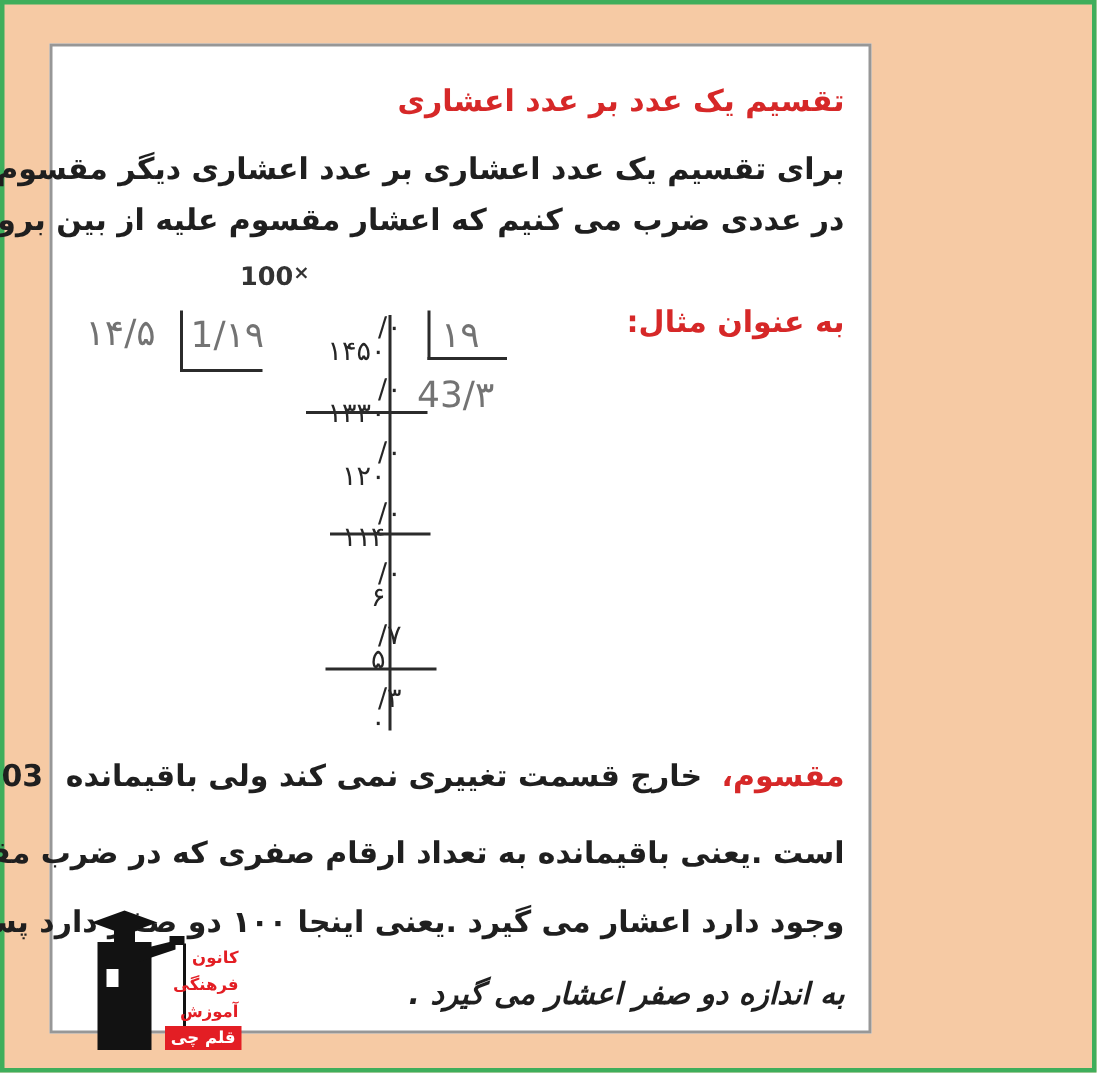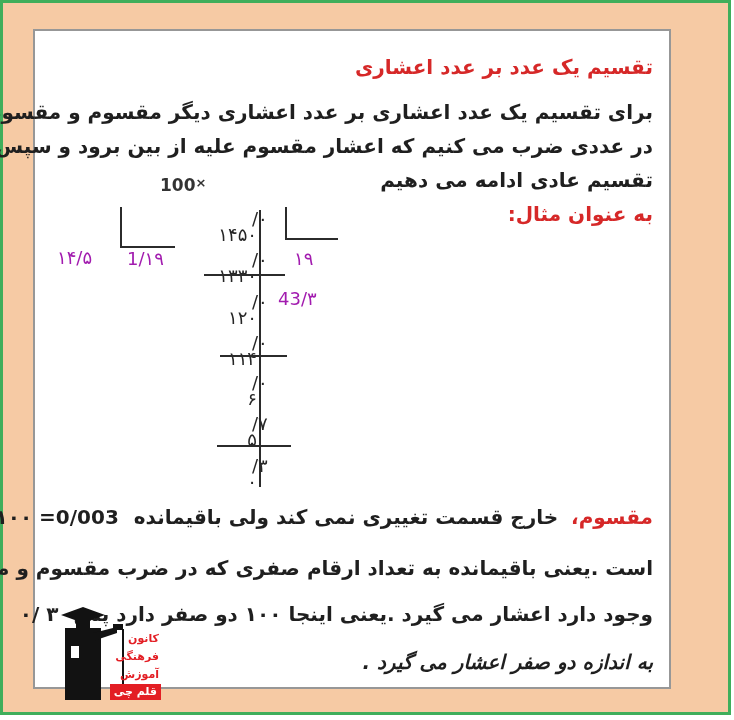--- a/index.html
+++ b/index.html
@@ -1,27 +1,27 @@
 <!DOCTYPE html>
 <html lang="fa"><head>
 <meta charset="utf-8">
 <style>
   html,body{margin:0;padding:0;background:#ffffff;}
   .canvas{position:relative;width:734px;height:720px;background:#ffffff;overflow:hidden;
           font-family:"DejaVu Sans",sans-serif;}
   .mat{position:absolute;left:0;top:0;width:731px;height:715px;box-sizing:border-box;
        border:3px solid #3fae5b;background:#f6caa4;}
-  .card{position:absolute;left:33px;top:29px;width:638px;height:660px;box-sizing:border-box;
+  .card{position:absolute;left:33px;top:29px;width:548px;height:660px;box-sizing:border-box;
         background:#ffffff;border:2px solid #979797;}
   .t{position:absolute;white-space:nowrap;direction:rtl;color:#1f1f1f;font-weight:bold;font-size:20px;}
   .red{color:#d62828;}
   .ltr-exact{direction:ltr;unicode-bidi:bidi-override;display:inline-block;}
   .num{font-weight:bold;}
   
-  .dg{position:absolute;font-size:18px;color:#a21caf;margin-top:39px;}
+  .dg{position:absolute;font-size:24px;color:#737373;}
   .bracket{position:absolute;border-left:2.5px solid #2b2b2b;border-bottom:2.5px solid #2b2b2b;}
   .vline{position:absolute;width:2px;background:#2b2b2b;}
   .uline{position:absolute;height:2px;background:#2b2b2b;}
   .drow{position:absolute;left:225px;width:0;height:22px;font-size:18px;color:#262626;}
   .drow .int{position:absolute;right:3px;top:16px;white-space:nowrap;}
   .drow .dec{position:absolute;left:-8px;top:0;white-space:nowrap;}
   .mult{position:absolute;left:125px;top:144px;font-size:17px;font-weight:bold;color:#333;direction:ltr;}
   .mult .sym{font-size:13px;vertical-align:4px;}
   
   .note-label{margin-left:6px;}
@@ -37,21 +37,20 @@
 <body>
 
 <div class="canvas">
   <div class="mat"></div>
 
   <div class="card">
 
     <div class="t red" style="top:24px;right:16px;">تقسیم یک عدد بر عدد اعشاری</div>
     <div class="t" style="top:69px;right:16px;">برای تقسیم یک عدد اعشاری بر عدد اعشاری دیگر مقسوم و مقسوم علیه را</div>
     <div class="t" style="top:103px;right:16px;">در عددی ضرب می کنیم که اعشار مقسوم علیه از بین برود و سپس مانند</div>
-    <div class="t" style="top:137px;right:16px;">تقسیم عادی ادامه می دهیم</div>
     <div class="t red" style="top:171px;right:16px;">به عنوان مثال:</div>
 
     <div>
       <div class="mult">
         <span>100</span><span class="sym">×</span>
       </div>
 
       <div class="dg ltr-exact" style="left:22px;top:177px;">۱۴/۵</div>
       <div class="bracket" style="left:85px;top:176px;width:53px;height:39px;"></div>
       <div class="dg ltr-exact" style="left:92px;top:178px;">1/۱۹</div>

